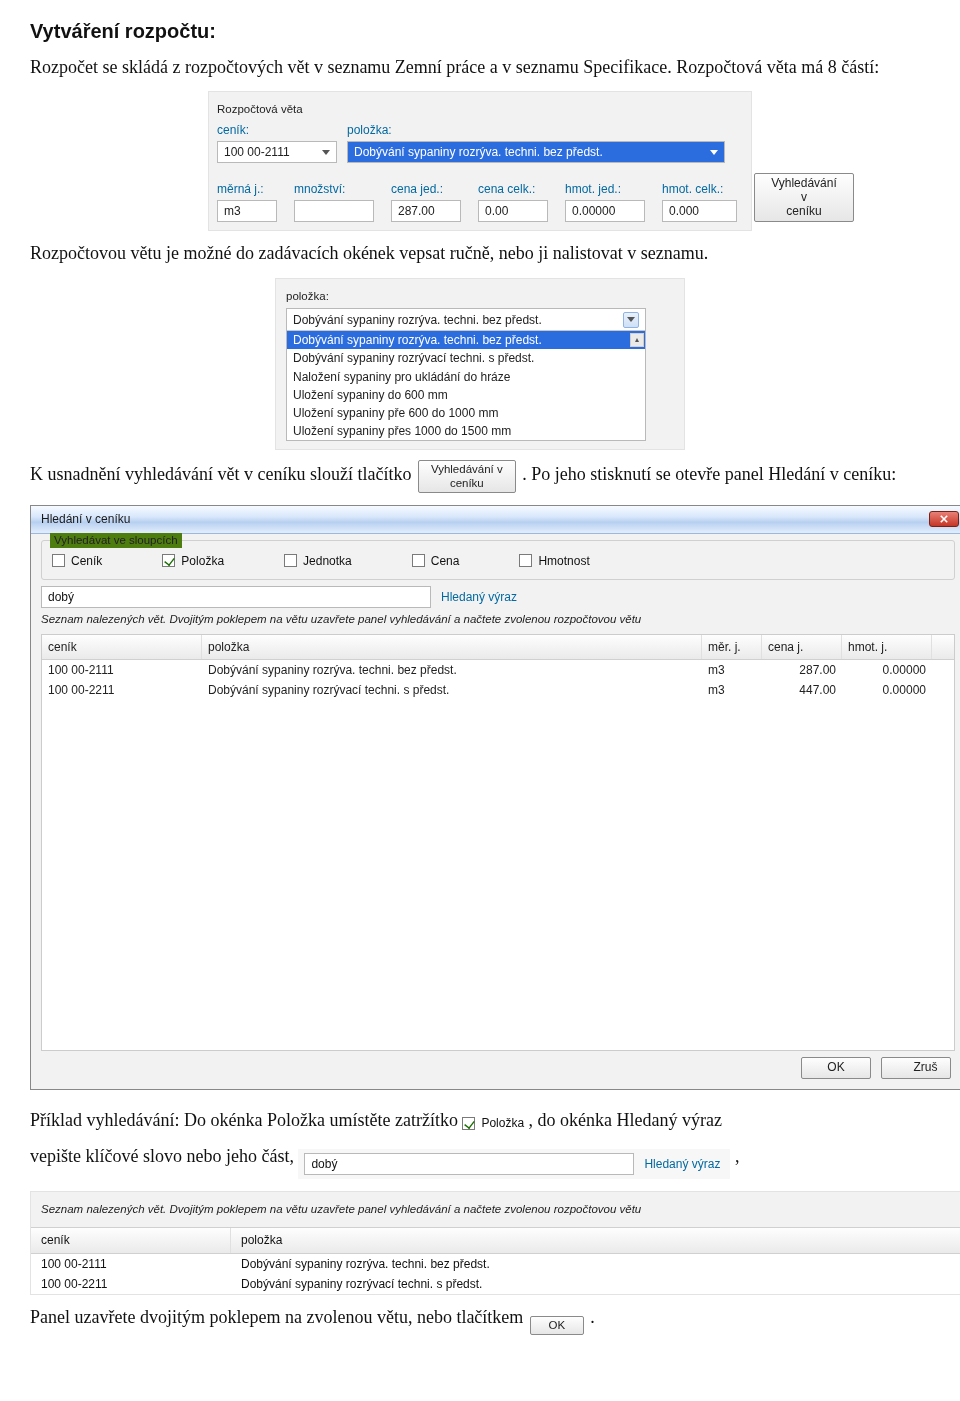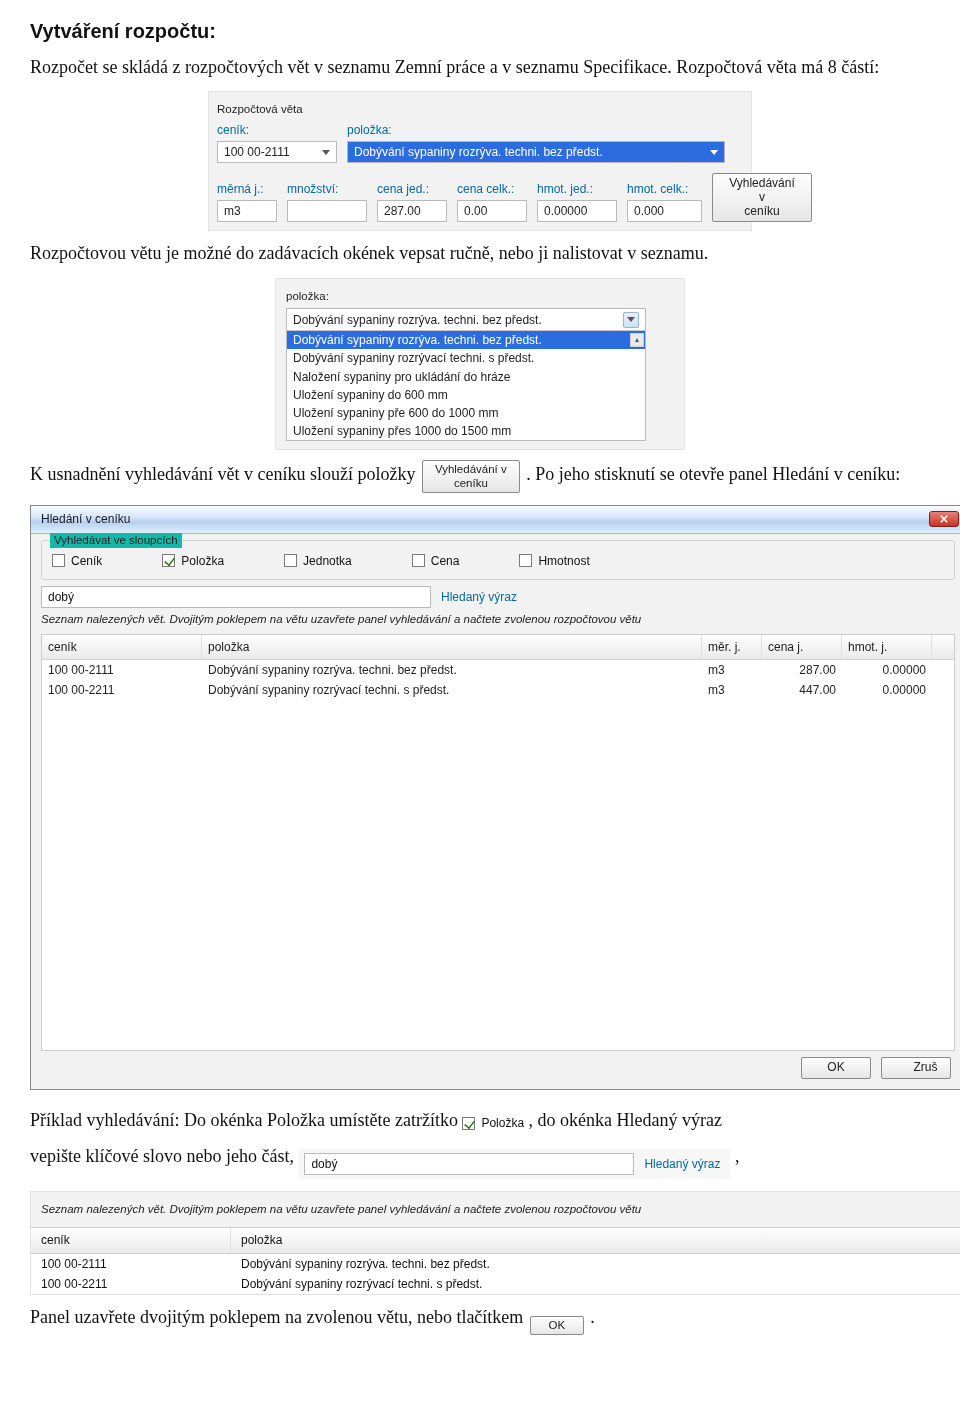--- a/index.html
+++ b/index.html
@@ -101,21 +101,21 @@
   }
   #panel1 .grid2 {
     display: grid;
     grid-template-columns: 120px 378px;
     gap: 10px;
     margin-bottom: 10px;
   }
   #panel1 .grid5 {
     display: grid;
     grid-template-columns: 60px 80px 70px 70px 80px 75px 100px;
-    gap: 10px;
+    gap: 17px;
     align-items: end;
   }
 
   
   .listbox {
     border: 1px solid #b9b9b9;
     background: #fff;
     font-family: "Segoe UI", Tahoma, sans-serif;
     font-size: 12px;
     width: 360px;
@@ -169,21 +169,21 @@
   .dialog .body { padding: 6px 10px 10px 10px; font-size: 12px; }
   .group {
     border: 1px solid #d0d0d0;
     border-radius: 3px;
     padding: 8px 10px 10px 10px;
     margin-bottom: 6px;
     position: relative;
   }
   .group > .legend {
     position: absolute; top: -8px; left: 8px;
-    background: #14b8a6; padding: 0 4px; font-size: 11.5px; color: #222;
+    background: #4d7c0f; padding: 0 4px; font-size: 11.5px; color: #222;
   }
   .chkrow { display: flex; gap: 60px; padding-top: 4px; }
   .chkitm { display: inline-flex; align-items: center; gap: 6px; font-size: 12px;}
 
   .searchrow {
     display: flex; gap: 10px; align-items: center;
     margin: 4px 0 4px 0;
   }
   .searchrow .field { width: 390px; }
   .hint { font-size: 11.5px; color: #222; margin: 4px 0 6px 0; font-style: italic; }
@@ -328,21 +328,21 @@
           <div class="item" data-name="dropdown-option">Naložení sypaniny pro ukládání do hráze</div>
           <div class="item" data-name="dropdown-option">Uložení sypaniny do 600 mm</div>
           <div class="item" data-name="dropdown-option">Uložení sypaniny pře 600 do 1000 mm</div>
           <div class="item" data-name="dropdown-option">Uložení sypaniny přes 1000 do 1500 mm</div>
         </div>
       <div class="scroll-hint" data-name="scroll-up-icon">▴</div>
     </div>
   </div>
 
   <p data-name="sentence-search-button">
-    <span>K usnadnění vyhledávání vět v ceníku slouží položky </span>
+    <span>K usnadnění vyhledávání vět v ceníku slouží tlačítko </span>
     <span class="inline-btn"><span class="btn" data-name="search-pricelist-button-inline" style="white-space:pre-line;">Vyhledávání v
 ceníku</span></span>
     <span>. Po jeho stisknutí se otevře panel Hledání v ceníku:</span>
   </p>
 
   <div class="dialog" data-name="dialog-search-pricelist">
     <div class="titlebar" data-name="dialog-titlebar">
       <span data-name="dialog-title">Hledání v ceníku</span>
       <span class="close" data-name="close-button">
         <svg viewBox="0 0 10 10" data-name="close-icon">

